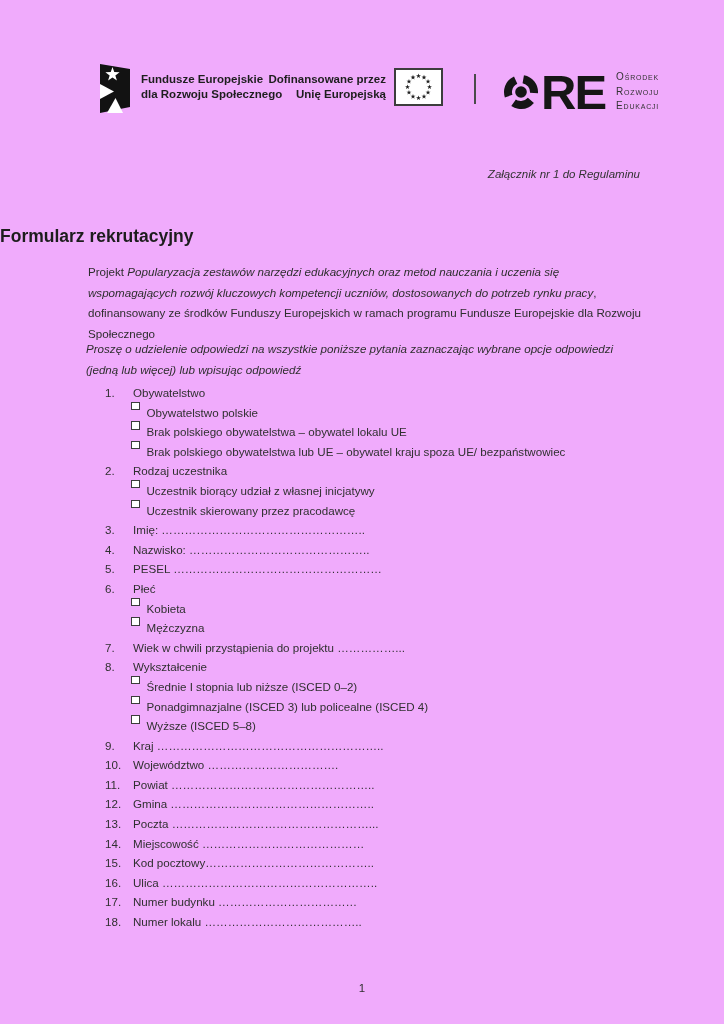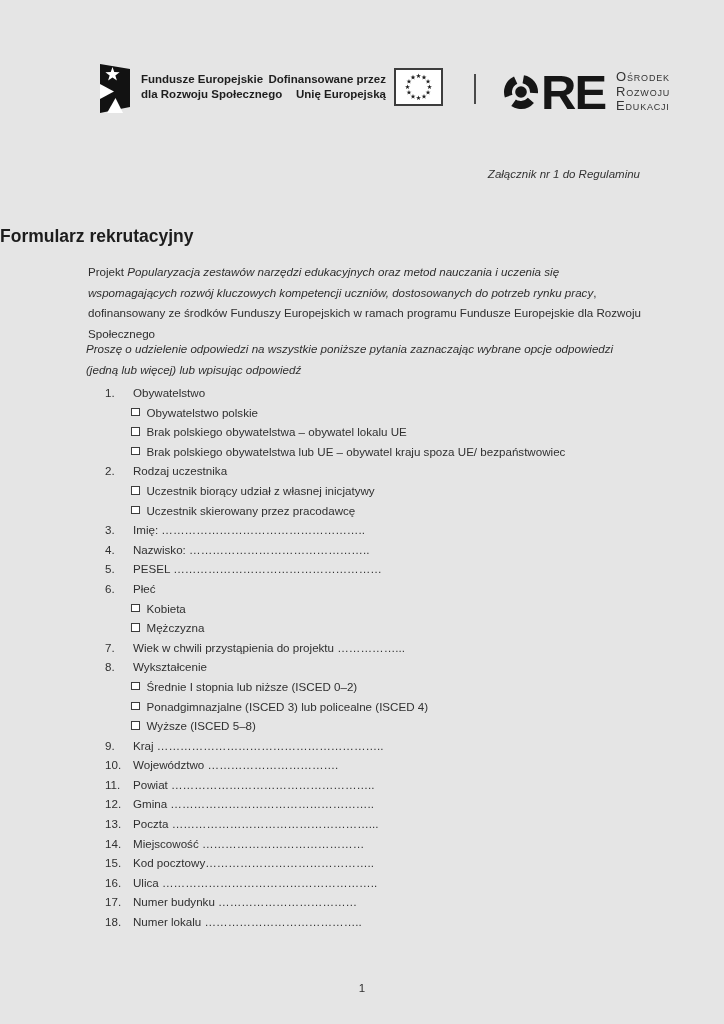--- a/index.html
+++ b/index.html
@@ -1,56 +1,56 @@
 <!DOCTYPE html>
 <html><head>
 <meta charset="utf-8">
 <style>
   * { box-sizing: border-box; }
   html, body { margin: 0; padding: 0; background: #ffffff; }
   .page {
     position: relative;
     width: 724px;
     height: 1024px;
-    background: #e5e5e5;
+    background: #f0abfc;
     font-family: "Liberation Sans", sans-serif;
     color: #2f2f2f;
     overflow: hidden;
   }
 
   
   .logo-fe { position: absolute; left: 95px; top: 58px; display: flex; align-items: center; }
   .fe-text { margin-left: 9px; font-weight: 700; font-size: 11.5px; line-height: 15px; color: #1e1e1e; }
   .logo-eu { position: absolute; left: 268px; top: 68px; display: flex; align-items: center; }
   .eu-text { width: 118px; text-align: right; font-weight: 700; font-size: 11.5px; line-height: 15px; color: #1e1e1e; }
   .eu-flag { margin-left: 8px; display: block; }
   .logo-divider { position: absolute; left: 474px; top: 74px; width: 2px; height: 30px; background: #4a4a4a; }
   .logo-ore { position: absolute; left: 502px; top: 70px; display: flex; align-items: center; }
   .ore-mark { display: flex; align-items: center; }
   .ore-re { font-weight: 700; font-size: 49px; line-height: 38px; letter-spacing: -2px; color: #161616; margin-left: 1px; }
-  .ore-text { margin-left: 11px; font-variant: small-caps; font-size: 13px; line-height: 14.5px; letter-spacing: 0.8px; color: #333; }
+  .ore-text { margin-left: 11px; font-variant: small-caps; font-size: 10px; line-height: 14.5px; letter-spacing: 0.8px; color: #333; }
 
   
   .attachment { position: absolute; right: 84px; top: 168px; font-style: italic; font-size: 11.5px; color: #333; }
   .title { position: absolute; left: 0; right: 0; top: 226px; margin: 0; text-align: left;
            font-size: 17.5px; font-weight: 700; color: #1d1d1d; }
   .project { position: absolute; left: 88px; right: 80px; top: 262px; margin: 0; text-align: left;
              font-size: 11.6px; line-height: 20.5px; color: #2e2e2e; }
   .project i { font-style: italic; }
   .instruction { position: absolute; left: 86px; right: 88px; top: 338px; margin: 0;
                  font-style: italic; font-size: 11.6px; line-height: 21px; color: #2e2e2e; }
 
   
   .questions { position: absolute; left: 105px; top: 383px; right: 50px; margin: 0; padding: 0; list-style: none;
                font-size: 11.6px; color: #303030; }
   .question { margin: 0; padding: 0; }
   .q-row { display: flex; height: 19.6px; line-height: 19.6px; }
   .q-num { flex: none; width: 28px; }
   .q-label { flex: 1; white-space: nowrap; overflow: hidden; }
-  .option { display: flex; align-items: center; height: 19.6px; line-height: 19.6px; margin-left: 26px; }
+  .option { display: flex; align-items: flex-start; height: 19.6px; line-height: 19.6px; margin-left: 26px; }
   .checkbox { flex: none; width: 8.5px; height: 8.5px; border: 1.4px solid #3c3c3c; background: #fff; margin-right: 7px; margin-top: -1px; }
   .option-label { white-space: nowrap; }
 
   .page-number { position: absolute; left: 0; right: 0; top: 982px; text-align: center; font-size: 11.5px; color: #2f2f2f; }
 </style>
 </head>
 <body>
 
 <div class="page">
 

